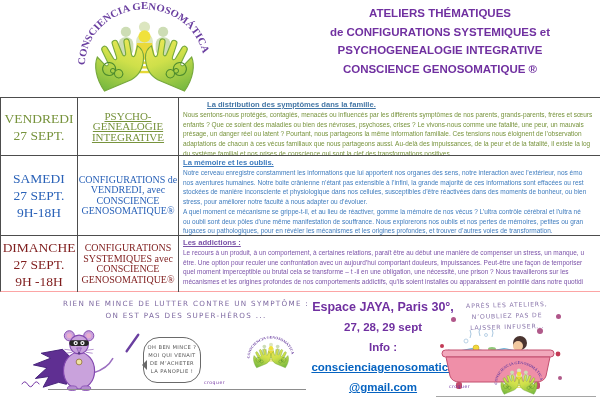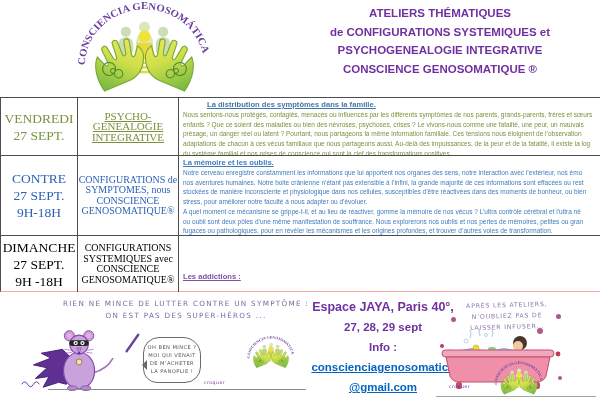--- a/index.html
+++ b/index.html
@@ -25,22 +25,22 @@
   .day-line{font-size:13.5px;line-height:17px;white-space:nowrap;}
   .topic-line{line-height:10.5px;white-space:nowrap;}
   .r1 .topic-line{font-size:11px;text-decoration:underline;}
   .r2 .topic-line,.r3 .topic-line{font-size:10px;}
   .desc-title{font-size:7.6px;font-weight:bold;text-decoration:underline;line-height:10px;white-space:nowrap;}
   .desc-line{font-size:6.5px;line-height:9.7px;white-space:nowrap;}
   .r1 .day-line,.r1 .topic-line,.r1 .desc-line{color:#77933C;}
   .r1 .desc-title{color:#4577A6;margin-left:24px;}
   .r2 .day-line,.r2 .topic-line{color:#2A62B8;}
   .r2 .desc-line,.r2 .desc-title{color:#3F7CBE;}
-  .r3 .day-line,.r3 .topic-line{color:#000000;}
-  .r3 .desc-line,.r3 .desc-title{color:#7B52A8;margin-top:34px;}
+  .r3 .day-line,.r3 .topic-line{color:#7f1d1d;}
+  .r3 .desc-line,.r3 .desc-title{color:#7B52A8;}
   
   .hand{font-family:"DejaVu Sans",sans-serif;color:#7d68a0;letter-spacing:1.3px;}
   .caption-left{position:absolute;left:52px;top:298px;width:268px;text-align:center;font-size:7.2px;line-height:12px;}
   .caption-right{position:absolute;left:448px;top:299px;width:118px;text-align:center;
                  font-size:6.2px;line-height:11px;letter-spacing:.8px;transform:rotate(-1.5deg);color:#8a76ab;}
   .venue{position:absolute;left:298px;top:297px;width:170px;text-align:center;
          font-weight:bold;font-size:11.5px;line-height:20px;color:#7030A0;}
   .venue .line1{font-size:12.5px;}
   .venue .email{color:#0563C1;text-decoration:underline;cursor:pointer;}
   .bubble{position:absolute;left:143px;top:337px;width:58px;height:46px;background:#fff;
@@ -132,27 +132,27 @@
         <div class="desc-line">Nous sentons-nous protégés, contagiés, menacés ou influencés par les différents symptômes de nos parents, grands-parents, frères et sœurs</div>
         <div class="desc-line">enfants ? Que ce soient des maladies ou bien des névroses, psychoses, crises ? Le vivons-nous comme une fatalité, une peur, un mauvais</div>
         <div class="desc-line">présage, un danger réel ou latent ? Pourtant, nous partageons la même information familiale. Ces tensions nous éloignent de l’observation</div>
         <div class="desc-line">adaptations de chacun à ces vécus familiaux que nous partageons aussi. Au-delà des impuissances, de la peur et de la fatalité, il existe la log</div>
         <div class="desc-line">du système familial et nos prises de conscience qui sont la clef des transformations positives.</div>
       </div>
     </div>
 
     <div class="trow r2">
       <div class="cell day">
-        <div class="day-line">CONTRE</div>
+        <div class="day-line">SAMEDI</div>
         <div class="day-line">27 SEPT.</div>
         <div class="day-line">9H-18H</div>
       </div>
       <div class="cell topic">
         <div class="topic-line">CONFIGURATIONS de</div>
-        <div class="topic-line">SYMPTOMES, nous</div>
+        <div class="topic-line">VENDREDI, avec</div>
         <div class="topic-line">CONSCIENCE</div>
         <div class="topic-line">GENOSOMATIQUE®</div>
       </div>
       <div class="cell desc">
         <div class="desc-title">La mémoire et les oublis.</div>
         <div class="desc-line">Notre cerveau enregistre constamment les informations que lui apportent nos organes des sens, notre interaction avec l’extérieur, nos émo</div>
         <div class="desc-line">nos aventures humaines. Notre boite crânienne n’étant pas extensible à l’infini, la grande majorité de ces informations sont effacées ou rest</div>
         <div class="desc-line">stockées de manière inconsciente et physiologique dans nos cellules, susceptibles d’être réactivées dans des moments de bonheur, ou bien</div>
         <div class="desc-line">stress, pour améliorer notre faculté à nous adapter ou d’évoluer.</div>
         <div class="desc-line">A quel moment ce mécanisme se grippe-t-il, et au lieu de réactiver, gomme la mémoire de nos vécus ? L’ultra contrôle cérébral et l’ultra né</div>
@@ -220,21 +220,21 @@
   </div>
 
   <div class="signature sig-1">croquer</div>
   <div class="ground-left"></div>
 
   <svg class="mini-logo-1">
       <use href="#cg-logo"></use>
     </svg>
 
   <div class="venue">
-    <div class="line1">Espace JAYA, Paris 40°,</div>
+    <div class="line1">Espace JAYA, Paris 30°,</div>
     <div>27, 28, 29 sept</div>
     <div>Info :</div>
     <div class="email">conscienciagenosomatica</div>
     <div class="email">@gmail.com</div>
   </div>
 
   <div class="caption-right hand">
     <div>APRÈS LES ATELIERS,</div>
     <div>N’OUBLIEZ PAS DE</div>
     <div>LAISSER INFUSER...</div>

